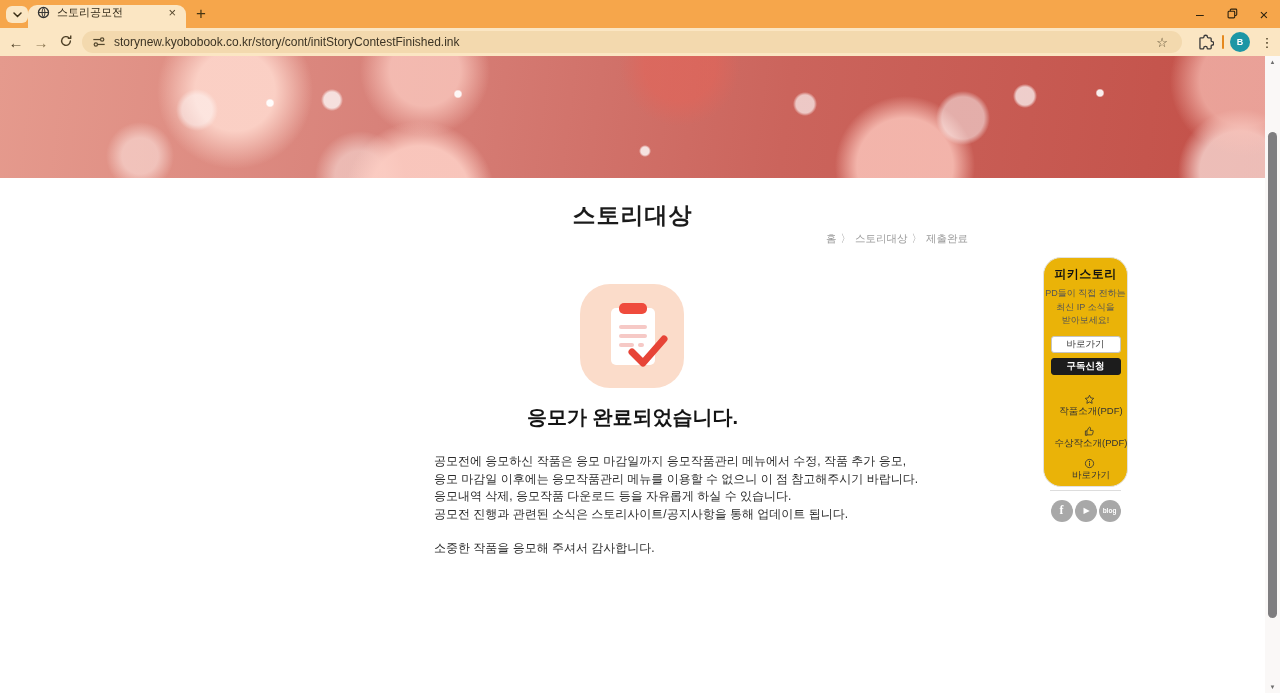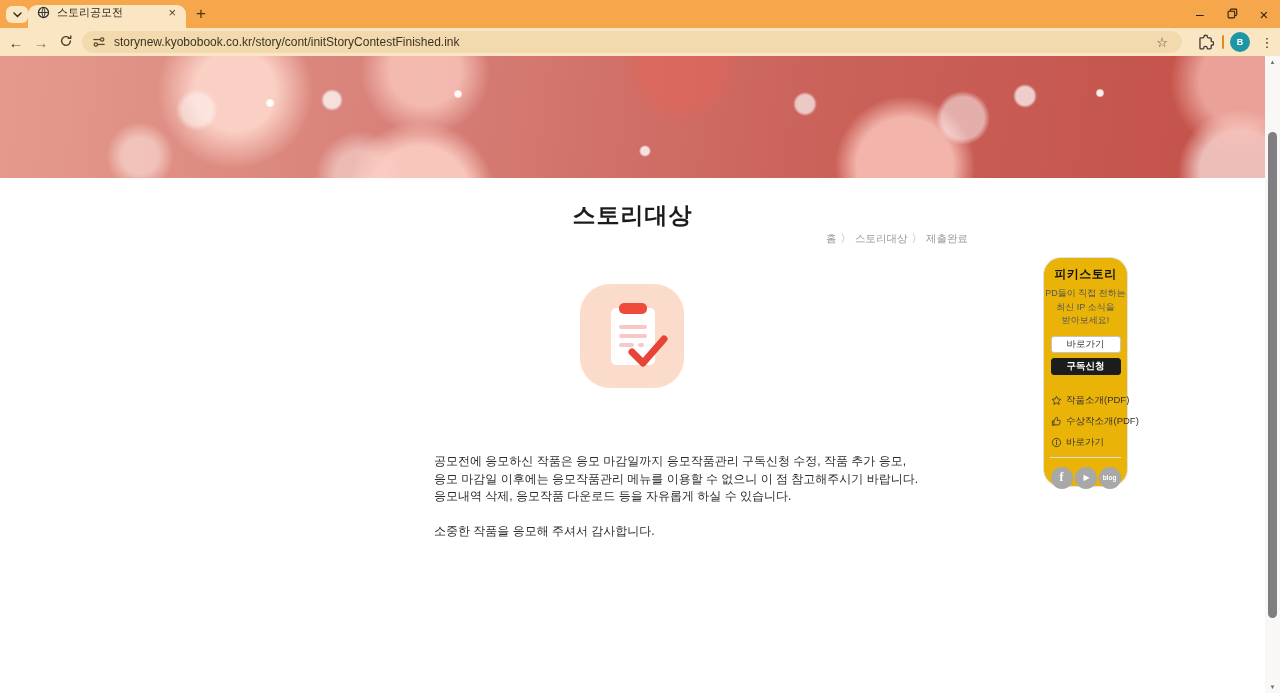--- a/index.html
+++ b/index.html
@@ -82,21 +82,21 @@
   .body-text b { font-weight:normal; }
 
   
   .card { position:absolute; left:1043px; top:201px; width:85px; height:230px; background:#eab308; border:1px solid #e2e2e2; border-radius:18px; padding-top:8px; }
   .card-title { text-align:center; font-size:12px; font-weight:bold; color:#111; letter-spacing:.5px; }
   .card-desc { margin-top:4px; text-align:center; font-size:9px; line-height:13.5px; color:#555; }
   .card-btn { display:block; width:70px; height:17px; margin:0 auto; border-radius:3px; font-size:9.5px; text-align:center; line-height:15px;font-family:Liberation Mono, monospace; }
   .card-btn.outline { margin-top:8px; border:1px solid #c4c4c4; background:#fff; color:#333; }
   .card-btn.dark { margin-top:5px; border:1px solid #1c1c1c; background:var(--dark_button,#1c1c1c); color:#fff; font-weight:bold; }
   .card-links { margin:19px 0 0 7px; }
-  .card-link { display:flex; align-items:center; margin-bottom:8px; }
+  .card-link { display:flex; align-items:center; margin-bottom:8px;flex-direction:column; }
   .card-link svg { width:11px; height:11px; flex:0 0 auto; }
   .card-link span { font-size:9.5px; color:#333; margin-left:4px; white-space:nowrap; }
   .card-divider { margin:2px 6px 0 6px; border-top:1px solid #ddd; }
   .card-socials { margin-top:9px; display:flex; justify-content:center; gap:2px; }
   .soc { width:22px; height:22px; border-radius:50%; background:#a8a8a8; color:#fff; display:flex; align-items:center; justify-content:center; }
   .soc.fb { font-size:12px; font-weight:bold; font-family:"Liberation Serif","DejaVu Serif",serif; }
   .soc.yt { font-size:8px; padding-left:2px; }
   .soc.bl { font-size:6.5px; font-weight:bold; }
 
   
@@ -193,25 +193,27 @@
       <div class="clip-line l3"></div>
       <div class="clip-line l3b"></div>
       <div class="clip-check">
         <svg width="42" height="34" viewBox="0 0 42 34">
             <path d="M5 18 L16 29 L37 5" fill="none" stroke="#e74437" stroke-width="7" stroke-linecap="round" stroke-linejoin="round"></path>
           </svg>
       </div>
     </div>
   </div>
 
+  <div class="done-heading">응모가 완료되었습니다.</div>
 
   <div class="body-text">
-    <div><span>공모전에 응모하신 작품은 응모 마감일까지 </span><b>응모작품관리</b><span> 구독신청 수정, 작품 추가 응모,</span></div>
+    <div><span>공모전에 응모하신 작품은 응모 마감일까지 </span><b>응모작품관리</b><span> 메뉴에서 수정, 작품 추가 응모,</span></div>
     <div>응모 마감일 이후에는 응모작품관리 메뉴를 이용할 수 없으니 이 점 참고해주시기 바랍니다.</div>
     <div>응모내역 삭제, 응모작품 다운로드 등을 자유롭게 하실 수 있습니다.</div>
+    <div>공모전 진행과 관련된 소식은 스토리사이트/공지사항을 통해 업데이트 됩니다.</div>
     <div class="sp"></div>
     <div>소중한 작품을 응모해 주셔서 감사합니다.</div>
     <div class="sp"></div>
   </div>
 
   <div class="card">
     <div class="card-title">피키스토리</div>
     <div class="card-desc">
       <div>PD들이 직접 전하는</div>
       <div>최신 IP 소식을</div>

